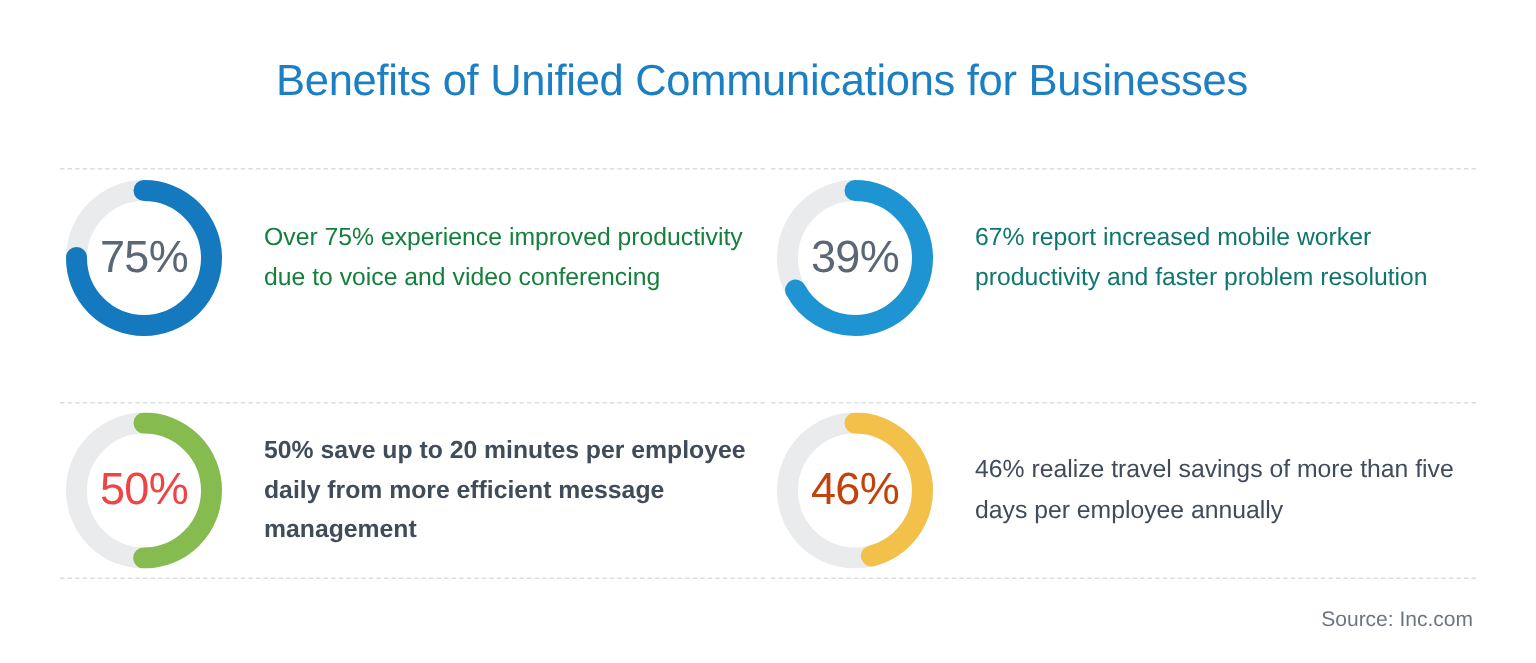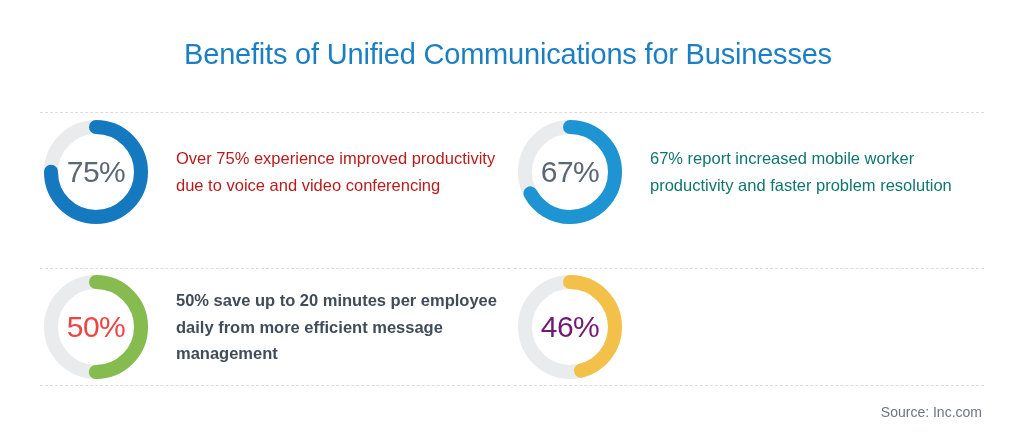--- a/index.html
+++ b/index.html
@@ -99,30 +99,30 @@
   <div class="grid">
 
     <div class="card">
       <div class="donut-wrap">
         <svg viewBox="0 0 104 104">
           <circle class="donut-track" cx="52" cy="52" r="45" stroke="#eaebec"></circle>
           <circle class="donut-arc" cx="52" cy="52" r="45" stroke="#1579bf" stroke-dasharray="212.05750411731105 70.68583470577033" stroke-dashoffset="0"></circle>
         </svg>
         <span class="donut-label" style="color: rgb(91, 103, 117);">75%</span>
       </div>
-      <p class="card-text" style="color: #b91c1c;">Over 75% experience improved productivity due to voice and video conferencing</p>
+      <p class="card-text" style="color: #15803d;">Over 75% experience improved productivity due to voice and video conferencing</p>
     </div>
 
     <div class="card">
       <div class="donut-wrap">
         <svg viewBox="0 0 104 104">
           <circle class="donut-track" cx="52" cy="52" r="45" stroke="#eaebec"></circle>
           <circle class="donut-arc" cx="52" cy="52" r="45" stroke="#1f94d2" stroke-dasharray="189.43803701146453 93.30530181161686" stroke-dashoffset="0"></circle>
         </svg>
-        <span class="donut-label" style="color: rgb(91, 103, 117);">67%</span>
+        <span class="donut-label" style="color: rgb(91, 103, 117);">39%</span>
       </div>
       <p class="card-text" style="color: #0f766e;">67% report increased mobile worker productivity and faster problem resolution</p>
     </div>
 
     <div class="card has-bottom-rule">
       <div class="donut-wrap">
         <svg viewBox="0 0 104 104">
           <circle class="donut-track" cx="52" cy="52" r="45" stroke="#eaebec"></circle>
           <circle class="donut-arc" cx="52" cy="52" r="45" stroke="#85bb4f" stroke-dasharray="141.3716694115407 141.3716694115407" stroke-dashoffset="0"></circle>
         </svg>
@@ -130,21 +130,22 @@
       </div>
       <p class="card-text" style="color: rgb(65, 76, 90); font-weight: bold;">50% save up to 20 minutes per employee daily from more efficient message management</p>
     </div>
 
     <div class="card has-bottom-rule">
       <div class="donut-wrap">
         <svg viewBox="0 0 104 104">
           <circle class="donut-track" cx="52" cy="52" r="45" stroke="#eaebec"></circle>
           <circle class="donut-arc" cx="52" cy="52" r="45" stroke="#f3c04a" stroke-dasharray="130.06193585861743 152.68140296446396" stroke-dashoffset="0"></circle>
         </svg>
-        <span class="donut-label" style="color: #701a75;">46%</span>
+        <span class="donut-label" style="color: #c2410c;">46%</span>
       </div>
+      <p class="card-text" style="color: rgb(65, 76, 90);">46% realize travel savings of more than five days per employee annually</p>
     </div>
 
   </div>
 
   <div class="source" style="color: rgb(108, 118, 129);">Source: Inc.com</div>
 
 </div>
 
 </body></html>

